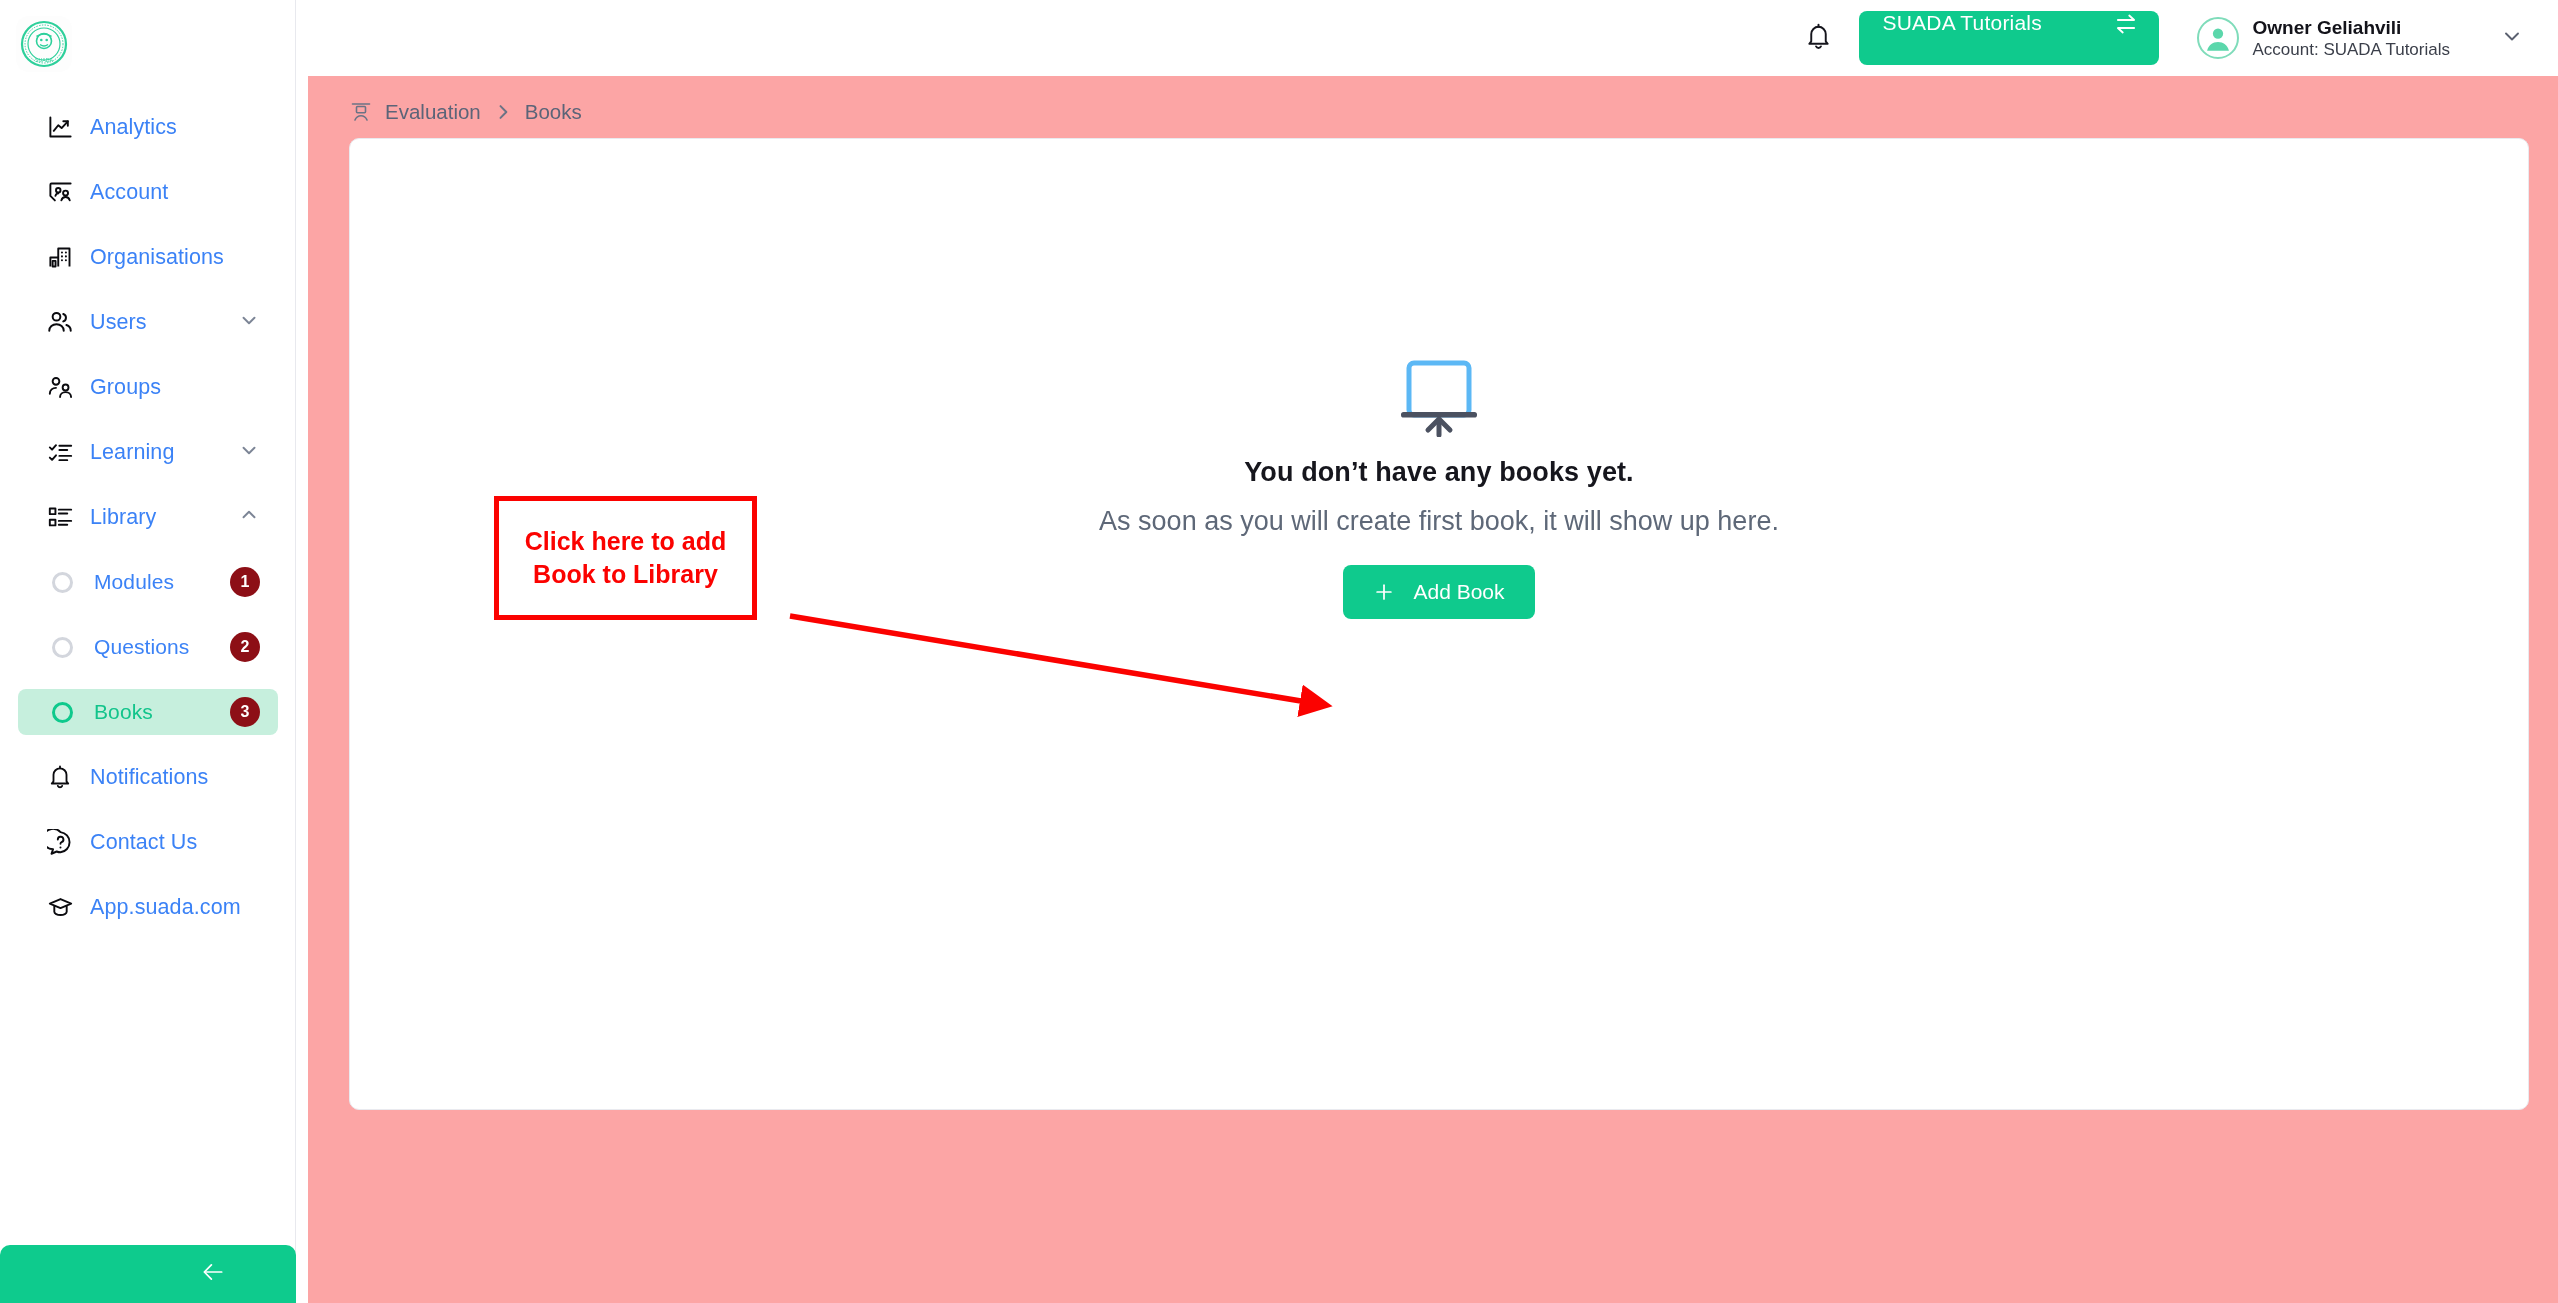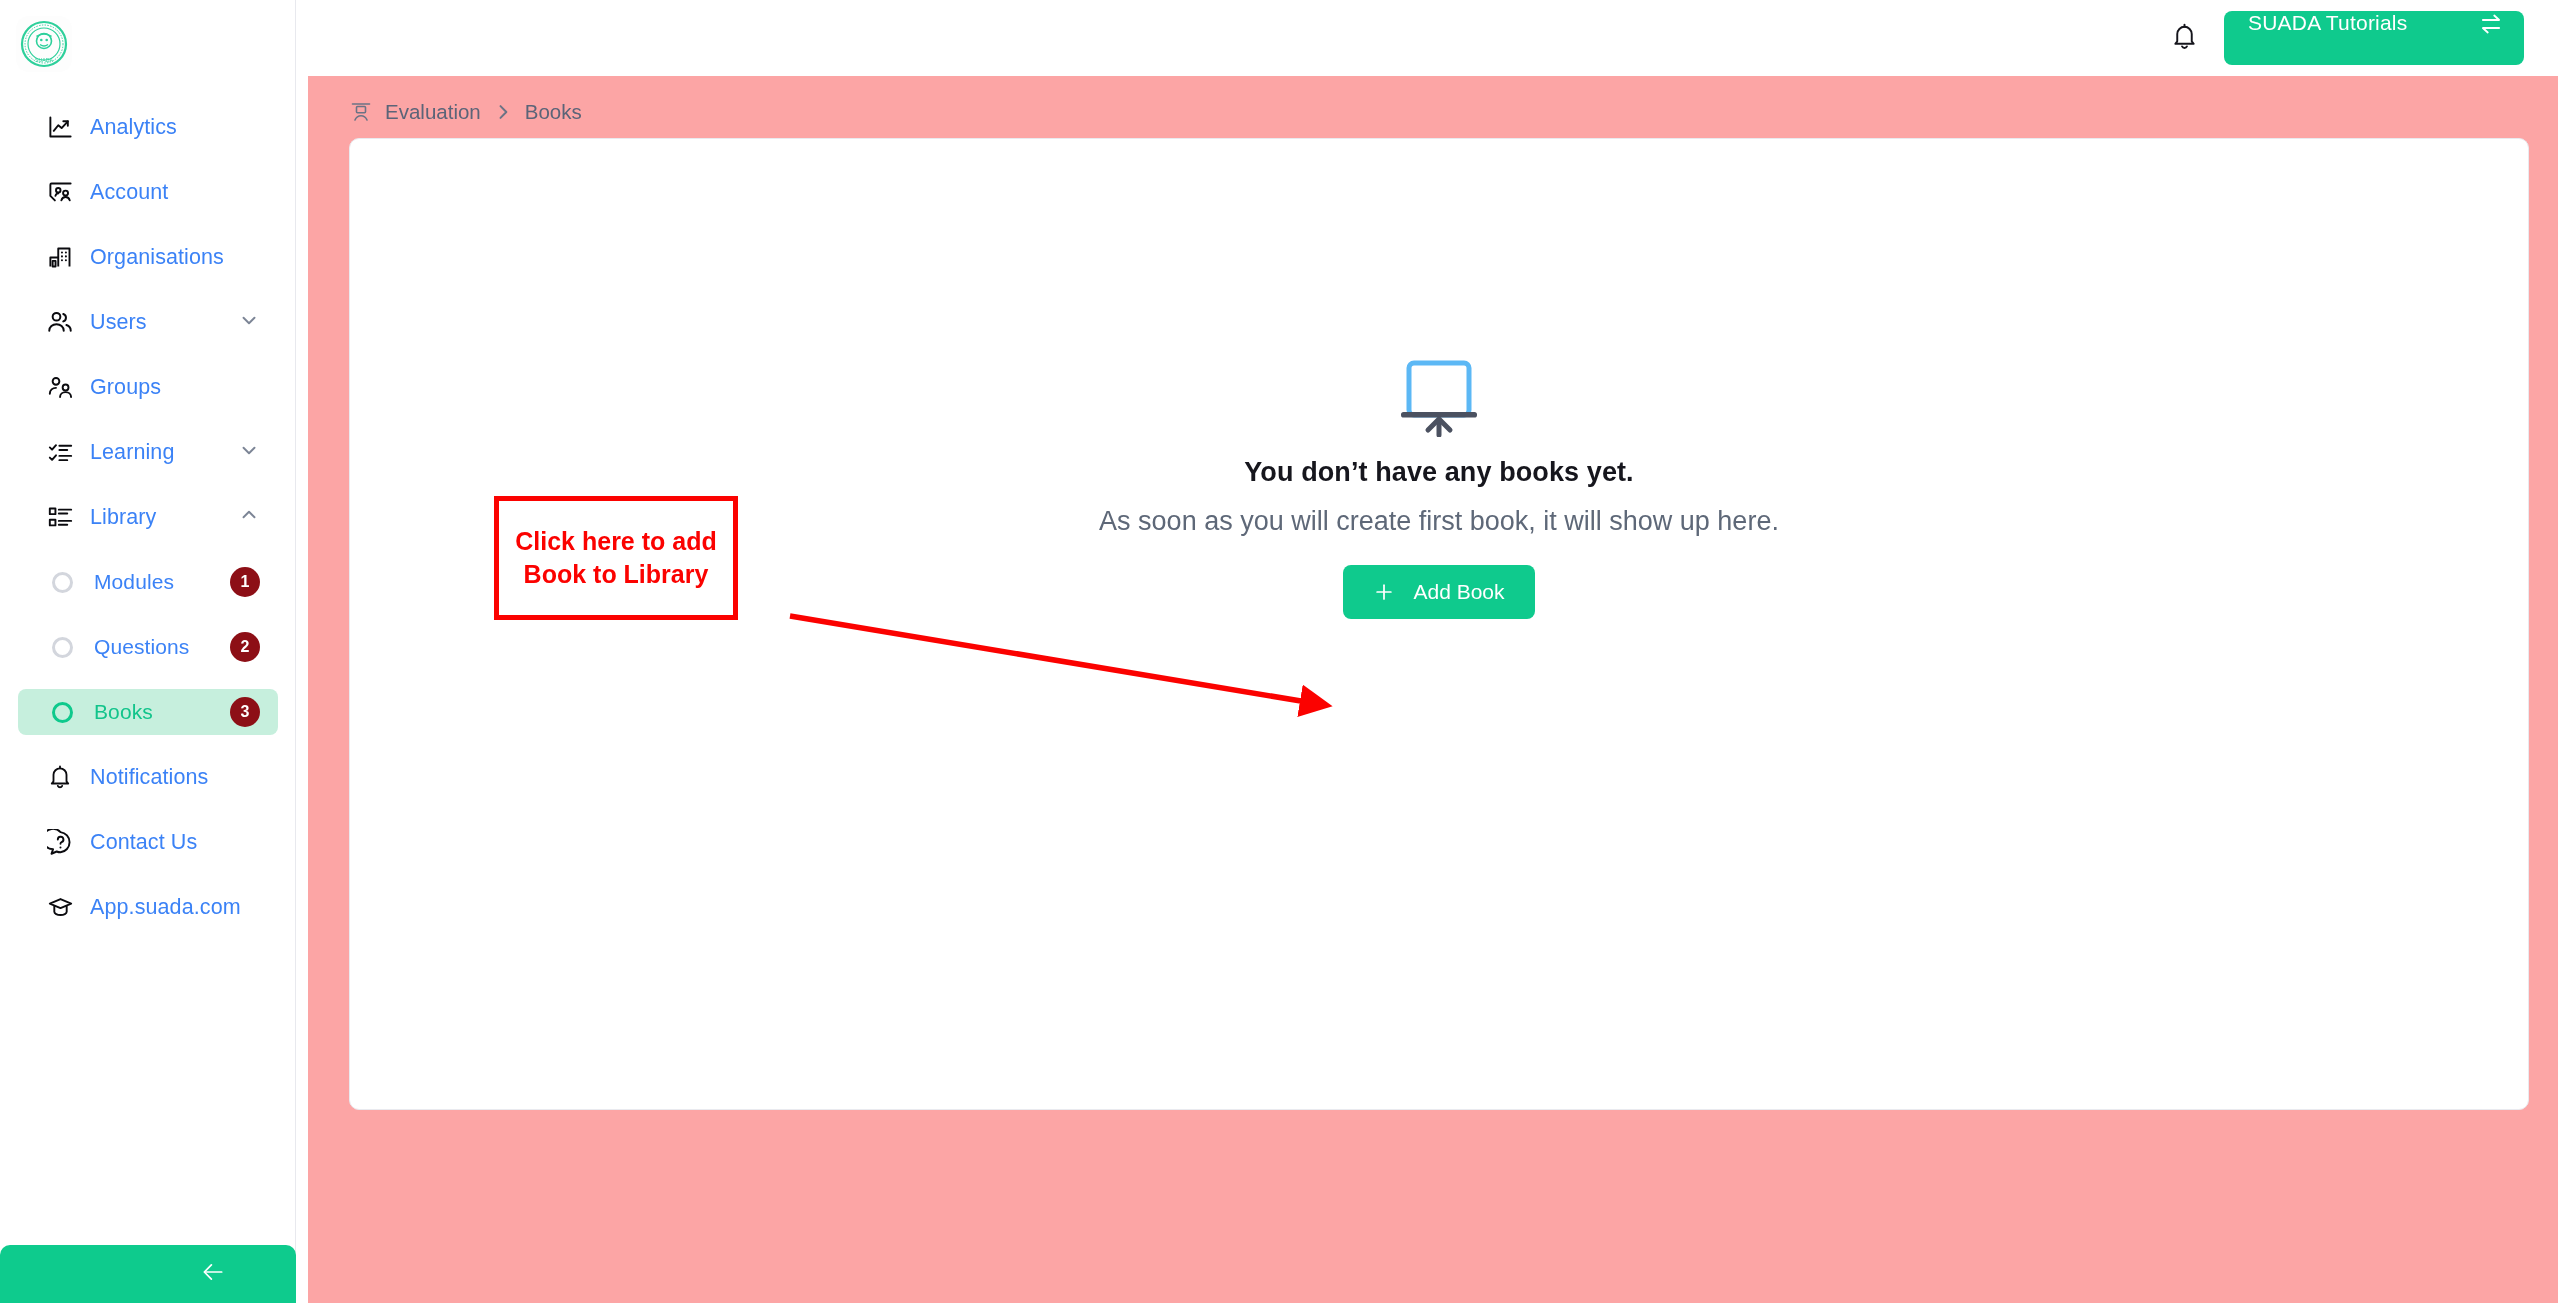--- a/index.html
+++ b/index.html
@@ -133,21 +133,21 @@
     margin-top: 28px; height: 54px; padding: 0 30px;
     background: #0fca8d; color: #ffffff;
     border: none; border-radius: 8px;
     display: flex; align-items: center; gap: 18px;
     font-size: 21px; font-family: inherit; cursor: pointer;
   }
 
   
   .annot-box {
     position: absolute; left: 494px; top: 496px;
-    width: 244px; height: 124px;
+    width: 263px; height: 124px;
     border: 5px solid #fb0200;
     background: transparent;
     display: flex; align-items: center; justify-content: center;
     z-index: 20;
   }
   .annot-text {
     color: #fb0200; font-size: 25px; font-weight: 700;
     line-height: 1.32; text-align: center;
     white-space: pre-line;
   }
@@ -368,20 +368,38 @@
     <div class="tenant-btn">
       <span class="t-label">SUADA Tutorials</span>
       <span class="t-swap">
         <svg width="26" height="26" viewBox="0 0 24 24" fill="none" stroke="#ffffff" stroke-width="1.7" stroke-linecap="round" stroke-linejoin="round">
           <polyline points="15,4.2 19.5,8.3 4.5,8.3"></polyline>
             <polyline points="9,19.8 4.5,15.7 19.5,15.7"></polyline>
         </svg>
       </span>
     </div>
 
+    <div class="user-box">
+      <span class="avatar">
+        <svg width="40" height="40" viewBox="0 0 40 40">
+          <circle cx="20" cy="20" r="19" fill="#ffffff"></circle>
+          <circle cx="20" cy="15.5" r="5.4" fill="#5bd7ab"></circle>
+          <path d="M8.5 33.5c1.4-6.2 6-9.4 11.5-9.4s10.1 3.2 11.5 9.4z" fill="#5bd7ab"></path>
+        </svg>
+      </span>
+      <span class="user-txt">
+        <span class="user-name" style="display:block;">Owner Geliahvili</span>
+        <span class="user-acct" style="display:block;">Account: SUADA Tutorials</span>
+      </span>
+      <span class="user-chev">
+        <svg width="24" height="24" viewBox="0 0 24 24" fill="none" stroke="currentColor" stroke-width="1.9" stroke-linecap="round" stroke-linejoin="round">
+            <polyline points="6,9.5 12,15.5 18,9.5"></polyline>
+          </svg>
+      </span>
+    </div>
   </header>
 
   <main class="main">
 
     <div class="breadcrumb">
       <span style="display:flex;align-items:center;">
         <svg width="24" height="24" viewBox="0 0 24 24" fill="none" stroke="#6b7385" stroke-width="1.6" stroke-linecap="round" stroke-linejoin="round">
           <line x1="3.5" y1="4" x2="20.5" y2="4"></line>
           <rect x="7.5" y="6.5" width="9" height="6.2" rx="1"></rect>
           <path d="M6 20c1.2-2.8 3.5-4.2 6-4.2s4.8 1.4 6 4.2"></path>

